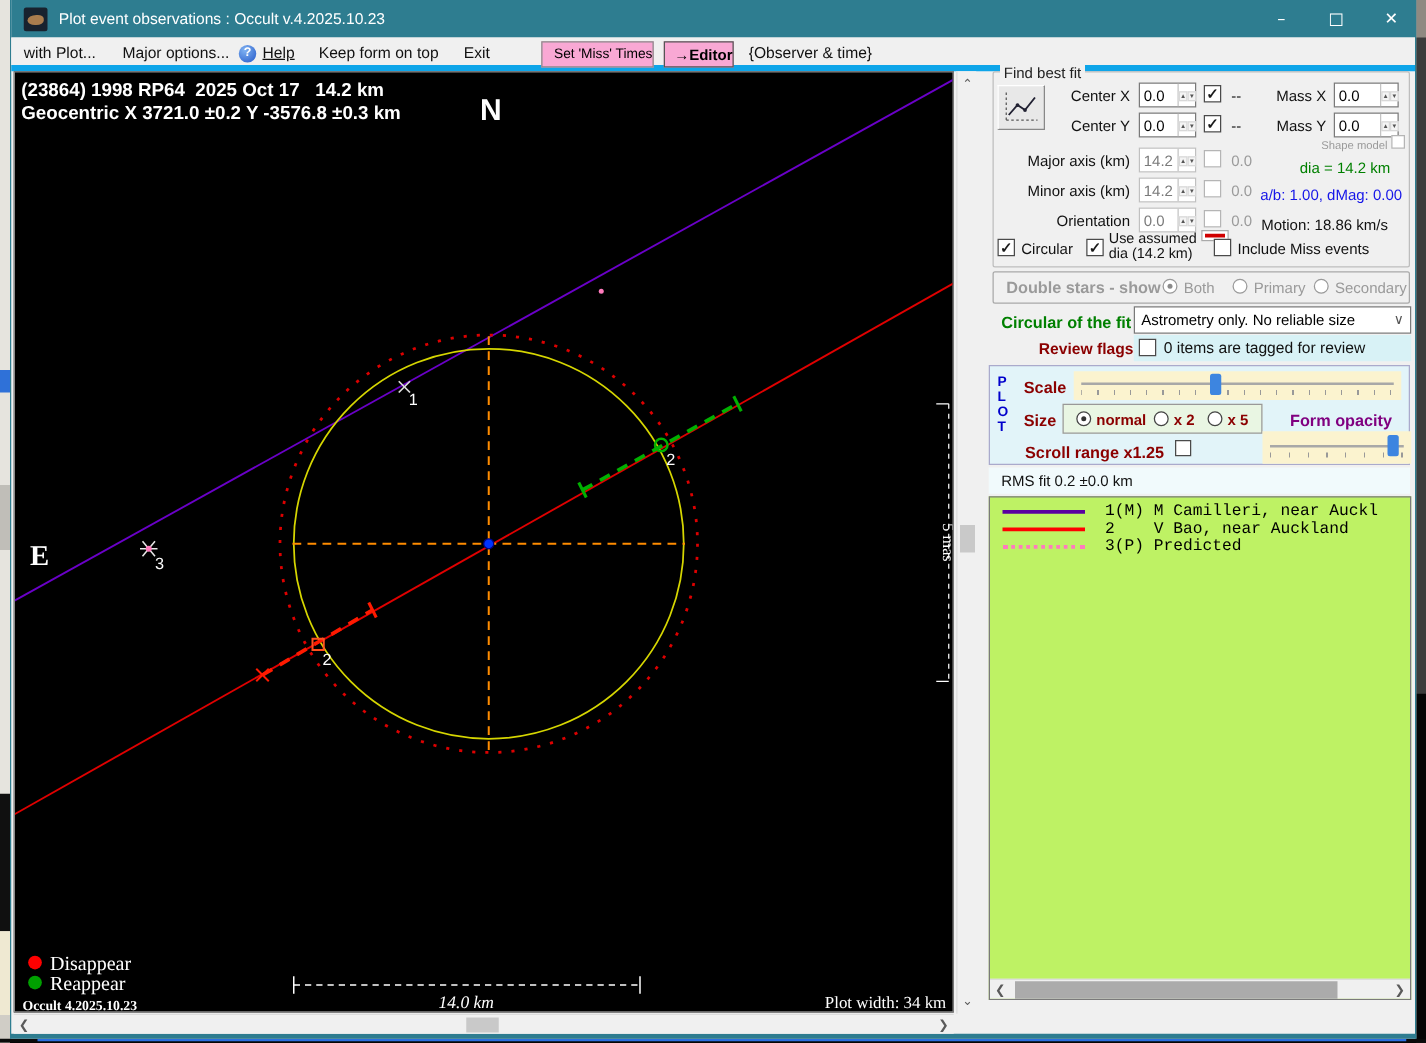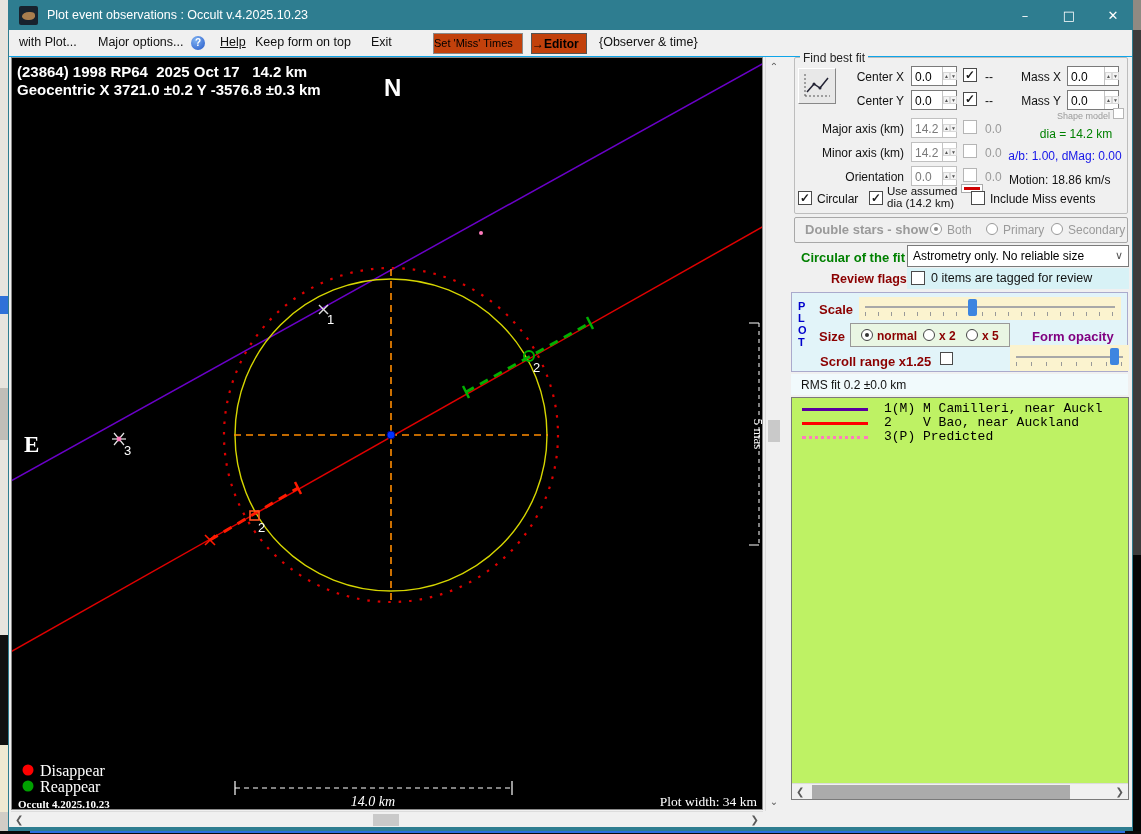--- a/index.html
+++ b/index.html
@@ -22,27 +22,27 @@
   .titlebar { left:0; top:0; width:100%; height:30px; background:#2e7d90; color:#fff;
               display:flex; align-items:center; font-size:12.5px; }
   .title-icon { width:19px; height:19px; margin:0 9px 0 10px; background:#18222e; border-radius:2px; position:relative; }
   .title-icon::after { content:""; position:absolute; left:3px; top:6px; width:13px; height:8px;
                        background:#a97d4e; border-radius:60% 40% 50% 50%; }
   .win-ctl { width:46px; height:30px; color:#fff; display:flex; align-items:center; justify-content:center;
              font-size:13px; font-family:"DejaVu Sans", sans-serif; }
 
   
   .menubar { left:0; top:30px; width:100%; height:27px; background:#f0f0f0;
-             border-bottom:1px solid #0ea5e9; font-size:12.5px; color:#111; }
+             border-bottom:5px solid #0ea5e9; font-size:12.5px; color:#111; }
   .menu-item { position:absolute; top:5px; }
   .help-icon { position:absolute; top:6px; width:14px; height:14px; border-radius:50%;
                background:radial-gradient(circle at 35% 30%, #7fb2f2, #2458c8); color:#fff;
                font-size:10px; font-weight:bold; text-align:center; line-height:14px; }
-  .mbar-btn { position:absolute; top:3px; height:21px; background:#c2410c; border:1px solid #8a8a8a;
-              font-size:11px; text-align:left; color:#000; padding-top:3px; }
+  .mbar-btn { position:absolute; top:3px; height:21px; background:#f9a8d4; border:1px solid #8a8a8a;
+              font-size:11px; text-align:right; color:#000; padding-top:3px; }
 
   
   #plotbox { left:2px; top:57px; width:752px; height:753px; background:#000; border:1px solid #8a8a8a; }
   svg text { font-family:"Liberation Sans", sans-serif; }
   .serif { font-family:"Liberation Serif", serif; }
 
   
   .sb { background:#f0f0f0; }
   .sb-arrow { position:absolute; color:#5a5a5a; font-size:10px; text-align:center; }
   .sb-thumb { position:absolute; background:#c9c9c9; }
@@ -110,21 +110,21 @@
     <span>Plot event observations : Occult v.4.2025.10.23</span>
   </div>
   <div class="abs win-ctl" style="left:993px;top:0;">–</div>
   <div class="abs win-ctl" style="left:1037px;top:0;">□</div>
   <div class="abs win-ctl" style="left:1081px;top:0;">✕</div>
 
   <div class="abs menubar">
     <span class="menu-item" style="left:10px;">with Plot...</span>
     <span class="menu-item" style="left:89px;">Major options...</span>
     <span class="help-icon" style="left:182px;">?</span>
-    <span class="menu-item" style="left:211px;text-decoration:underline;">Help</span>
+    <span class="menu-item" style="left:201px;text-decoration:underline;">Help</span>
     <span class="menu-item" style="left:246px;">Keep form on top</span>
     <span class="menu-item" style="left:362px;">Exit</span>
     <div class="mbar-btn" style="left:424px;width:90px;">Set 'Miss' Times</div>
     <div class="mbar-btn" style="left:522px;width:56px;font-weight:bold;font-size:12px;border-color:#555;">→Editor</div>
     <span class="menu-item" style="left:590px;">{Observer &amp; time}</span>
   </div>
 
   <div id="plotbox" class="abs">
     <svg width="750" height="751" viewBox="0 0 750 751" style="position:absolute;left:0;top:0;">
 

